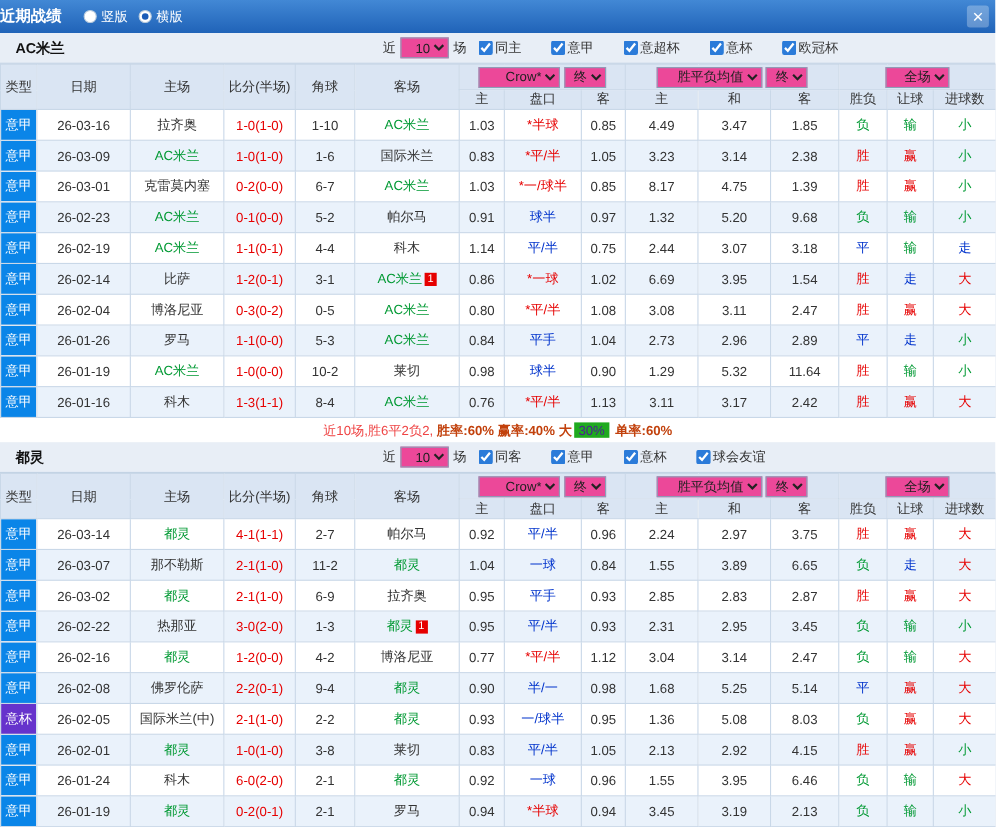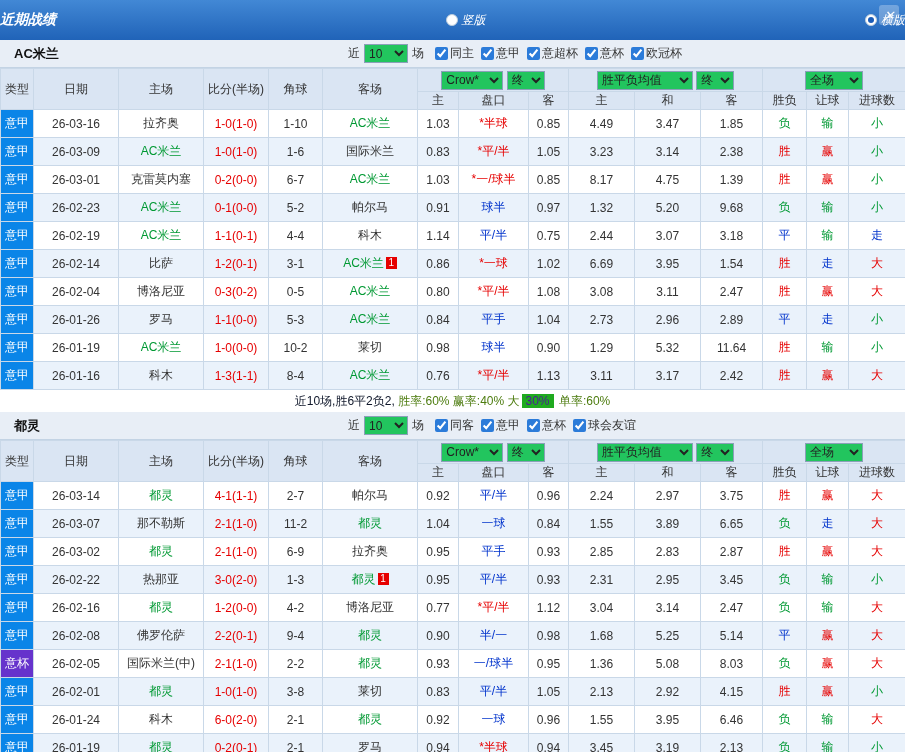--- a/index.html
+++ b/index.html
@@ -1,40 +1,40 @@
 <!DOCTYPE html>
 <html style="--topbar-from: #4288d5; --topbar-to: #2063b8; --type-league: #0a85e8; --type-cup: #6633cc; --focus-team: #009933; --score-red: #e60000; --hc-star: #e60000; --hc-normal: #0033cc; --res-red: #e60000; --res-green: #009933; --res-blue: #0033cc; --row-alt: #eaf2fb; --header-bg: #dae5f3; --section-bg: #e8eef6; --badge-green: #1faa1f;"><head>
 <meta charset="utf-8">
 <style>
   * { margin:0; padding:0; box-sizing:border-box; }
   html,body { width:905px; height:752px; overflow:hidden; }
   body { font-family:"Liberation Sans",sans-serif; font-size:12px; color:#333; background:#fff; }
 
   
-  .topbar { height:40px; background:linear-gradient(var(--topbar-from,#4288d5), var(--topbar-to,#2063b8));
-            display:flex; align-items:center; justify-content:space-between; position:relative; color:#fff;font-style:italic; }
+  .topbar { height:30px; background:linear-gradient(var(--topbar-from,#4288d5), var(--topbar-to,#2063b8));
+            display:flex; align-items:center; justify-content:flex-start; position:relative; color:#fff; }
   .topbar .title { font-weight:bold; font-size:14px; margin-right:10px; }
   .topbar label { display:inline-flex; align-items:center; gap:4px; margin-left:10px; font-size:12px; cursor:pointer; }
   .radio { position:relative; width:12px; height:12px; border-radius:50%; background:#fff; display:inline-block; border:1px solid #bcd; }
   .radio.checked::after { content:''; position:absolute; inset:2px; border-radius:50%; background:#1a5cb8; }
   .close-btn { position:absolute; right:6px; top:5px; width:20px; height:20px; background:rgba(255,255,255,.28);
                border-radius:3px; display:flex; align-items:center; justify-content:center; font-size:13px; cursor:pointer; }
 
   
   .section-header { height:28px; background:var(--section-bg,#e8eef6); border-bottom:1px solid #c3d3e4;
                     display:flex; align-items:center; position:relative; }
   .section-header .team { font-weight:bold; font-size:13px; margin-left:14px; color:#111; }
   .section-header .filters { position:absolute; left:348px; display:flex; align-items:center; gap:4px; }
-  .checkboxes { display:inline-flex; align-items:center; }
+  .checkboxes { display:inline-flex; align-items:center;gap:20px; }
   .checkboxes label { display:inline-flex; align-items:center; margin-left:7px; gap:2px; cursor:pointer; }
   input[type=checkbox] { width:13px; height:13px; accent-color:#2b7bd9; margin:0; }
 
-  select { font-size:12px; height:19px; font-family:inherit; border:1px solid #8aa0b8; background:#22c55e; color:#222; }
+  select { font-size:12px; height:19px; font-family:inherit; border:1px solid #8aa0b8; background:#ec4899; color:#222;text-align:right; }
   .sel-count { width:44px; }
-  .sel-book  { width:62px; }
+  .sel-book  { width:74px; }
   .sel-final { width:38px; }
   .sel-avg   { width:96px; }
   .sel-scope { width:58px; }
 
   
   table.matches { width:905px; border-collapse:collapse; table-layout:fixed; }
   th, td { border:1px solid #c9d8e8; text-align:center; overflow:hidden; white-space:nowrap; }
   thead th { background:var(--header-bg,#dae5f3); font-weight:normal; color:#333; }
   thead tr.grp th { height:23px; }
   thead tr.sub th { height:18px; }
@@ -53,22 +53,22 @@
   .card  { display:inline-block; background:#e60000; color:#fff; font-size:10px; line-height:12px;
            min-width:11px; height:12px; margin-left:2px; vertical-align:1px; }
   .hc-star { color:var(--hc-star,#e60000); }
   .hc      { color:var(--hc-normal,#0033cc); }
   .num { color:#333; }
   .res-red   { color:var(--res-red,#e60000); }
   .res-green { color:var(--res-green,#009933); }
   .res-blue  { color:var(--res-blue,#0033cc); }
 
   .summary { height:22px; display:flex; align-items:center; justify-content:center; font-size:12px; background:#fff; }
-  .seg-dark { color:#0f172a; white-space:pre; }
-  .seg-blue { color:#4d7c0f; white-space:pre; }
+  .seg-dark { color:#ef4444; white-space:pre; }
+  .seg-blue { color:#c2410c; white-space:pre;font-weight:bold; }
   .seg-badge { background:var(--badge-green,#1faa1f); color:#4c1d95; padding:0 4px; margin:0 2px; }
 </style>
 </head>
 <body>
 
 <div class="topbar">
   <span class="title">近期战绩</span>
   <label>
     <span class="radio"></span>
     <span>竖版</span>

